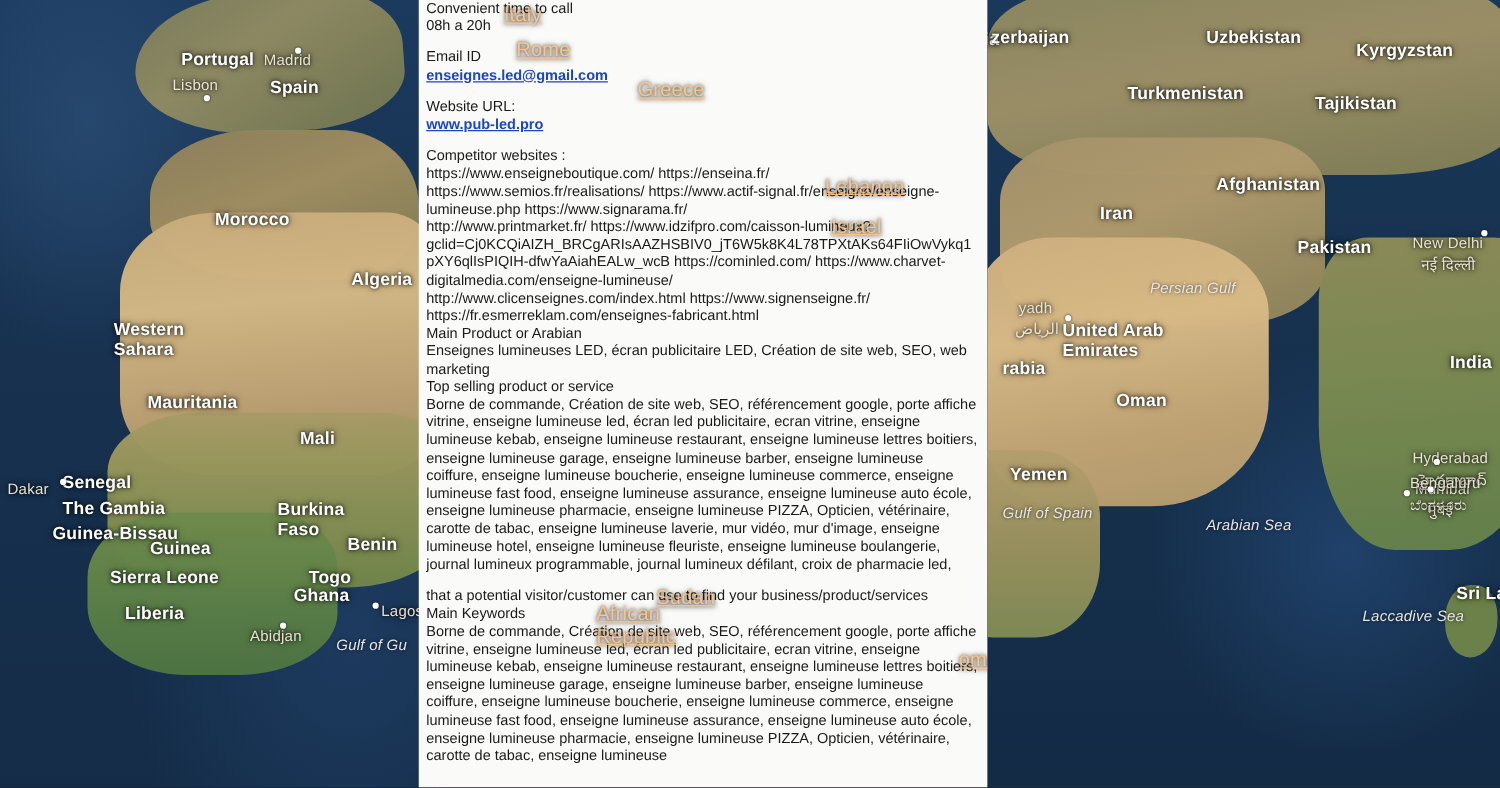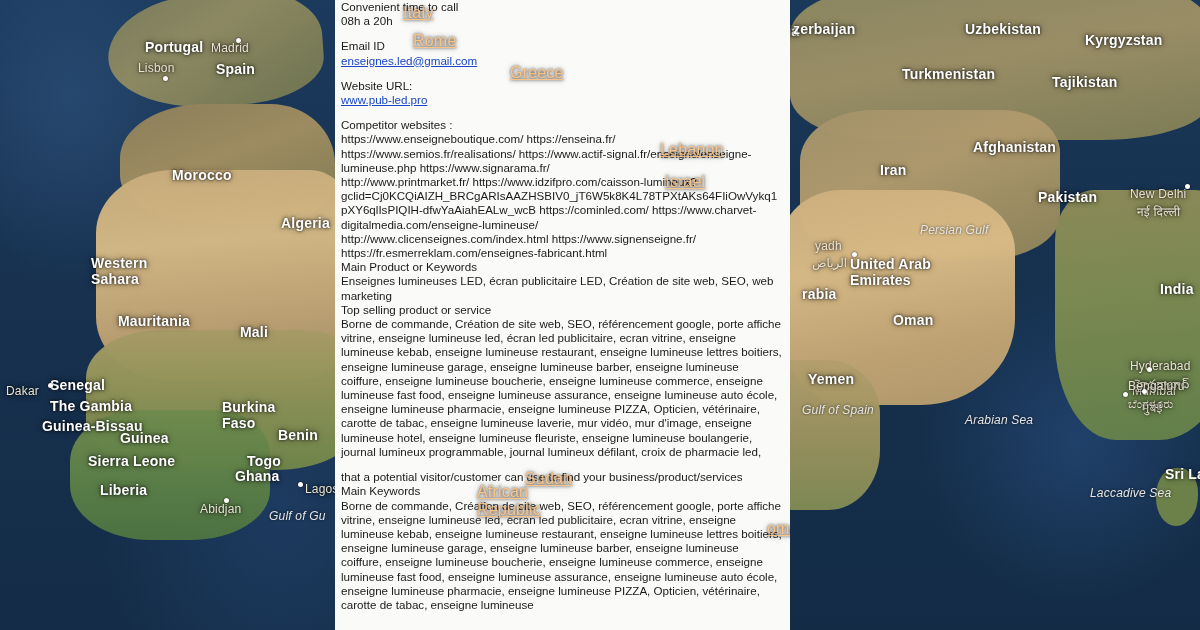--- a/index.html
+++ b/index.html
@@ -157,20 +157,21 @@
     font-size: 11.6px;
     line-height: 14.2px;
   }
   .doc .blk { margin: 0; padding: 0; }
   .doc .gap { height: 11px; }
   .doc a,
   .doc .link {
     color: #1a46c7;
     text-decoration: underline;
     word-break: break-all;
+    font-weight: bold;
   }
   .doc .wrap { word-wrap: break-word; overflow-wrap: anywhere; }
 </style>
 </head>
 <body>
 
 <div class="stage">
 
   <div class="map map-left">
     <div class="ocean"></div>
@@ -183,21 +184,21 @@
     <div class="labels-left">
         <div class="lbl big" style="left: 145px; top: 40px;">Portugal</div>
         <div class="lbl dim" style="left: 211px; top: 42px;">Madrid</div>
         <div class="lbl dim" style="left: 138px; top: 62px;">Lisbon</div>
         <div class="lbl big" style="left: 216px; top: 62px;">Spain</div>
         <div class="lbl big" style="left: 172px; top: 168px;">Morocco</div>
         <div class="lbl big" style="left: 281px; top: 216px;">Algeria</div>
         <div class="lbl big" style="left: 91px; top: 256px;">Western
 Sahara</div>
         <div class="lbl big" style="left: 118px; top: 314px;">Mauritania</div>
-        <div class="lbl big" style="left: 240px; top: 325px;">Mali</div>
+        <div class="lbl big" style="left: 240px; top: 343px;">Mali</div>
         <div class="lbl dim" style="left: 6px; top: 385px;">Dakar</div>
         <div class="lbl big" style="left: 50px; top: 378px;">Senegal</div>
         <div class="lbl big" style="left: 50px; top: 399px;">The Gambia</div>
         <div class="lbl big" style="left: 42px; top: 419px;">Guinea-Bissau</div>
         <div class="lbl big" style="left: 222px; top: 400px;">Burkina
 Faso</div>
         <div class="lbl big" style="left: 278px; top: 428px;">Benin</div>
         <div class="lbl big" style="left: 120px; top: 431px;">Guinea</div>
         <div class="lbl big" style="left: 88px; top: 454px;">Sierra Leone</div>
         <div class="lbl big" style="left: 247px; top: 454px;">Togo</div>
@@ -225,21 +226,21 @@
         <a class="blk wrap link" href="#" style="display: block;">enseignes.led@gmail.com</a>
         <div class="gap"></div>
         <div class="blk wrap">Website URL:</div>
         <a class="blk wrap link" href="#" style="display: block;">www.pub-led.pro</a>
         <div class="gap"></div>
         <div class="blk wrap">Competitor websites :</div>
         <div class="blk wrap">https://www.enseigneboutique.com/   https://enseina.fr/</div>
         <div class="blk wrap">https://www.semios.fr/realisations/   https://www.actif-signal.fr/enseigne/enseigne-lumineuse.php   https://www.signarama.fr/</div>
         <div class="blk wrap">http://www.printmarket.fr/   https://www.idzifpro.com/caisson-lumineux?gclid=Cj0KCQiAIZH_BRCgARIsAAZHSBIV0_jT6W5k8K4L78TPXtAKs64FIiOwVykq1pXY6qlIsPIQIH-dfwYaAiahEALw_wcB     https://cominled.com/   https://www.charvet-digitalmedia.com/enseigne-lumineuse/</div>
         <div class="blk wrap">http://www.clicenseignes.com/index.html  https://www.signenseigne.fr/  https://fr.esmerreklam.com/enseignes-fabricant.html</div>
-        <div class="blk wrap">Main Product or Keywords</div>
+        <div class="blk wrap">Main Product or Arabian</div>
         <div class="blk wrap">Enseignes lumineuses LED, écran publicitaire LED, Création de site web, SEO, web marketing</div>
         <div class="blk wrap">Top selling product or service</div>
         <div class="blk wrap">Borne de commande, Création de site web, SEO, référencement google, porte affiche vitrine, enseigne lumineuse led, écran led publicitaire, ecran vitrine, enseigne lumineuse kebab, enseigne lumineuse restaurant, enseigne lumineuse lettres boitiers, enseigne lumineuse garage, enseigne lumineuse barber, enseigne lumineuse coiffure, enseigne lumineuse boucherie, enseigne lumineuse commerce, enseigne lumineuse fast food, enseigne lumineuse assurance, enseigne lumineuse auto école, enseigne lumineuse pharmacie, enseigne lumineuse PIZZA,  Opticien, vétérinaire, carotte de tabac, enseigne lumineuse laverie, mur vidéo, mur d'image, enseigne lumineuse hotel, enseigne lumineuse fleuriste, enseigne lumineuse boulangerie, journal lumineux programmable, journal lumineux défilant, croix de pharmacie led,</div>
         <div class="gap"></div>
         <div class="blk wrap">that a potential visitor/customer can use to find your business/product/services</div>
         <div class="blk wrap">Main Keywords</div>
         <div class="blk wrap">Borne de commande, Création de site web, SEO, référencement google, porte affiche vitrine, enseigne lumineuse led, écran led publicitaire, ecran vitrine, enseigne lumineuse kebab, enseigne lumineuse restaurant, enseigne lumineuse lettres boitiers, enseigne lumineuse garage, enseigne lumineuse barber, enseigne lumineuse coiffure, enseigne lumineuse boucherie, enseigne lumineuse commerce, enseigne lumineuse fast food, enseigne lumineuse assurance, enseigne lumineuse auto école, enseigne lumineuse pharmacie, enseigne lumineuse PIZZA,  Opticien, vétérinaire, carotte de tabac, enseigne lumineuse</div>
       </div>
   </div>
 

